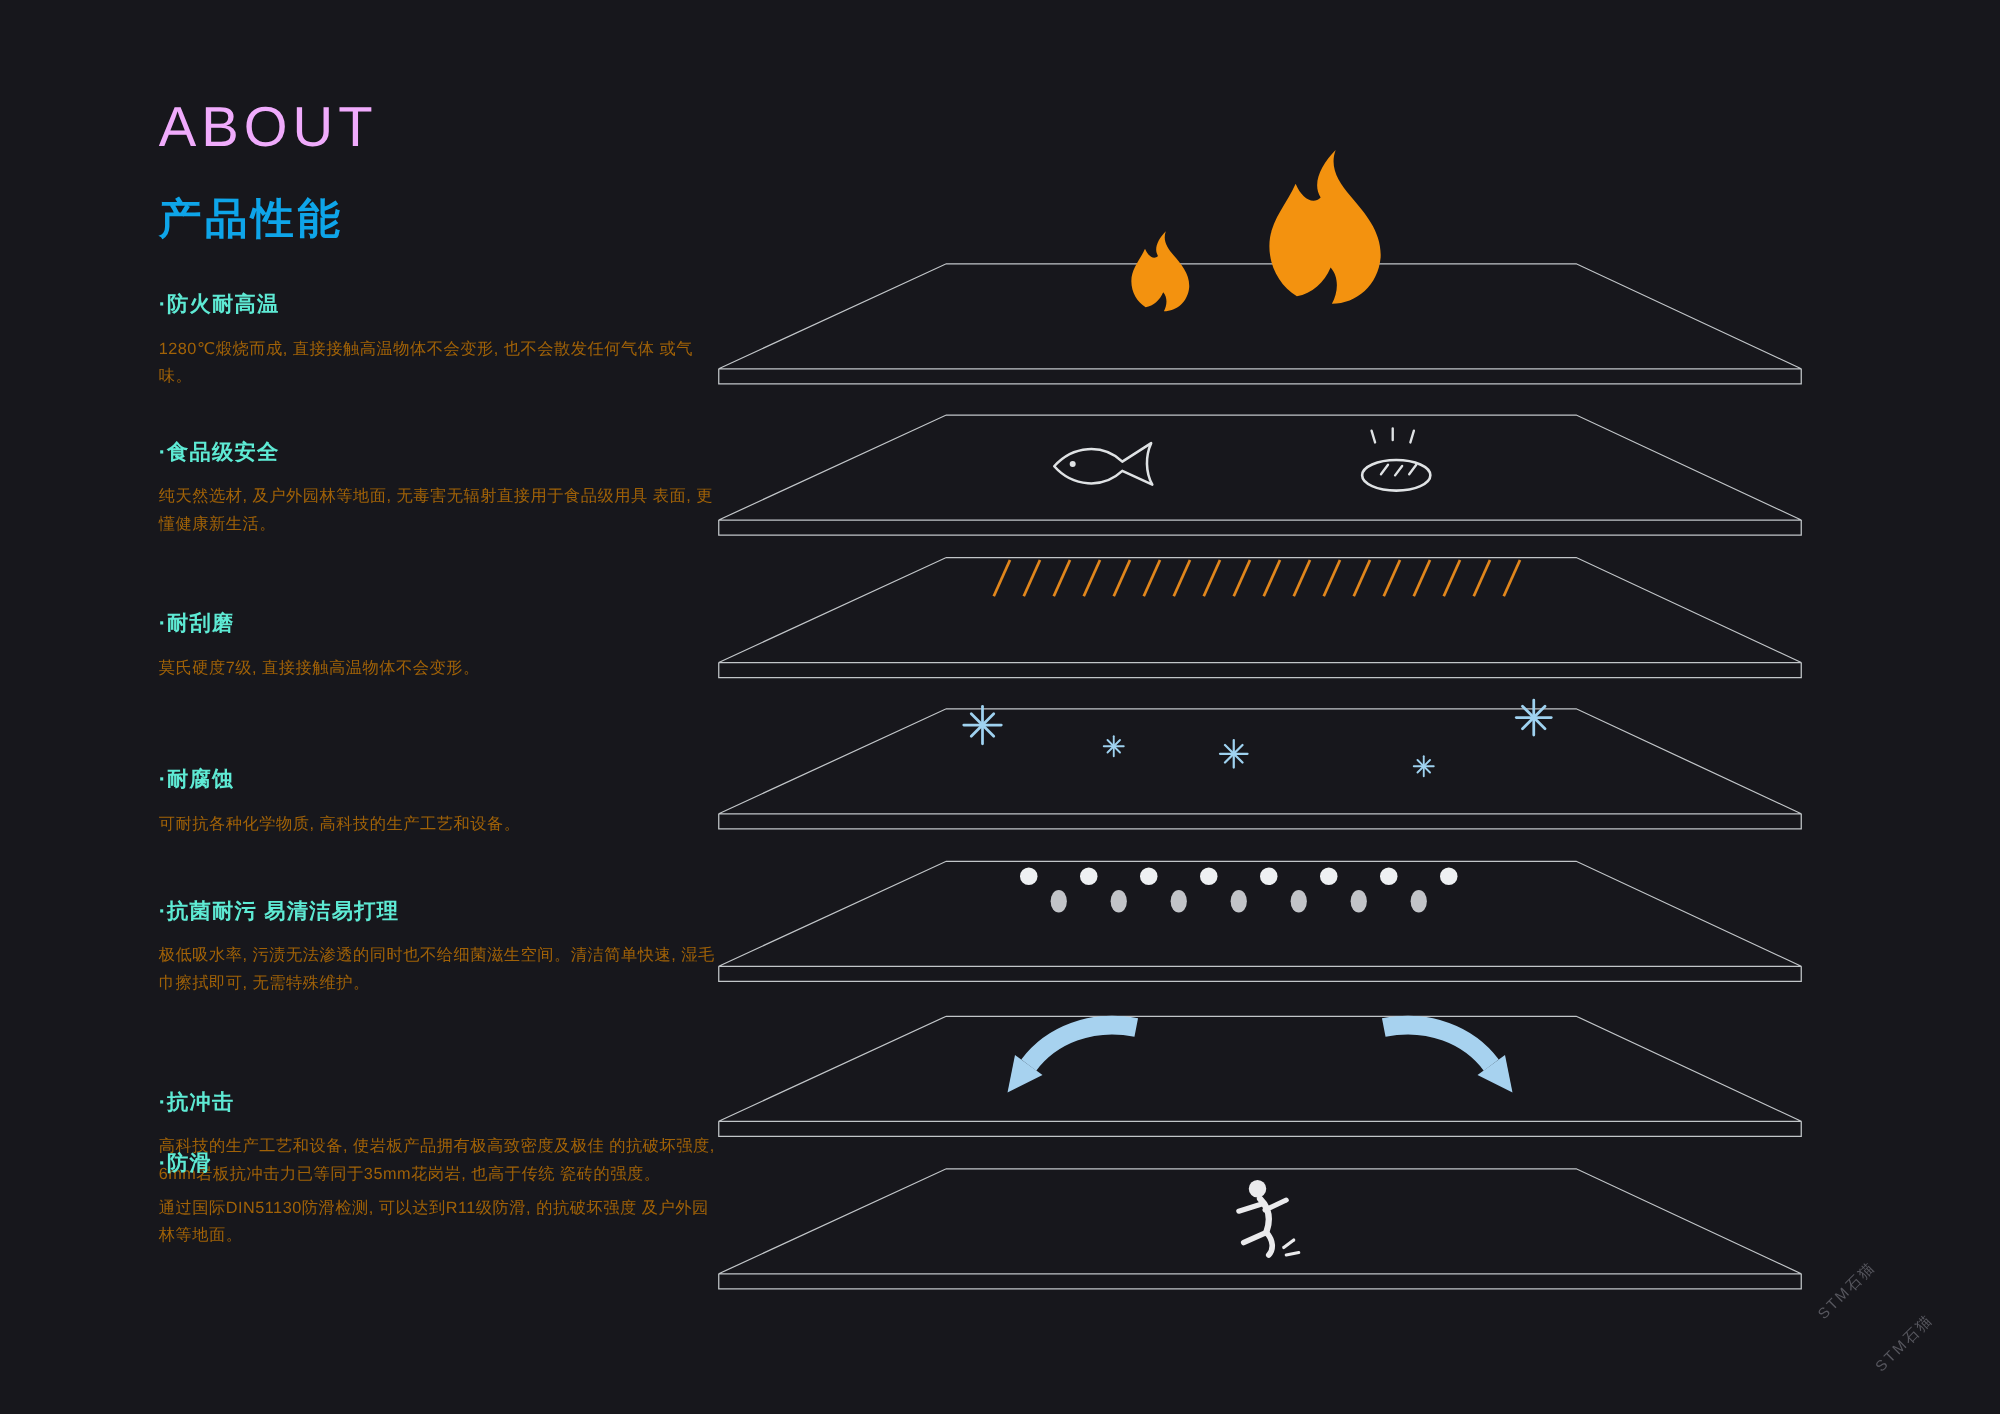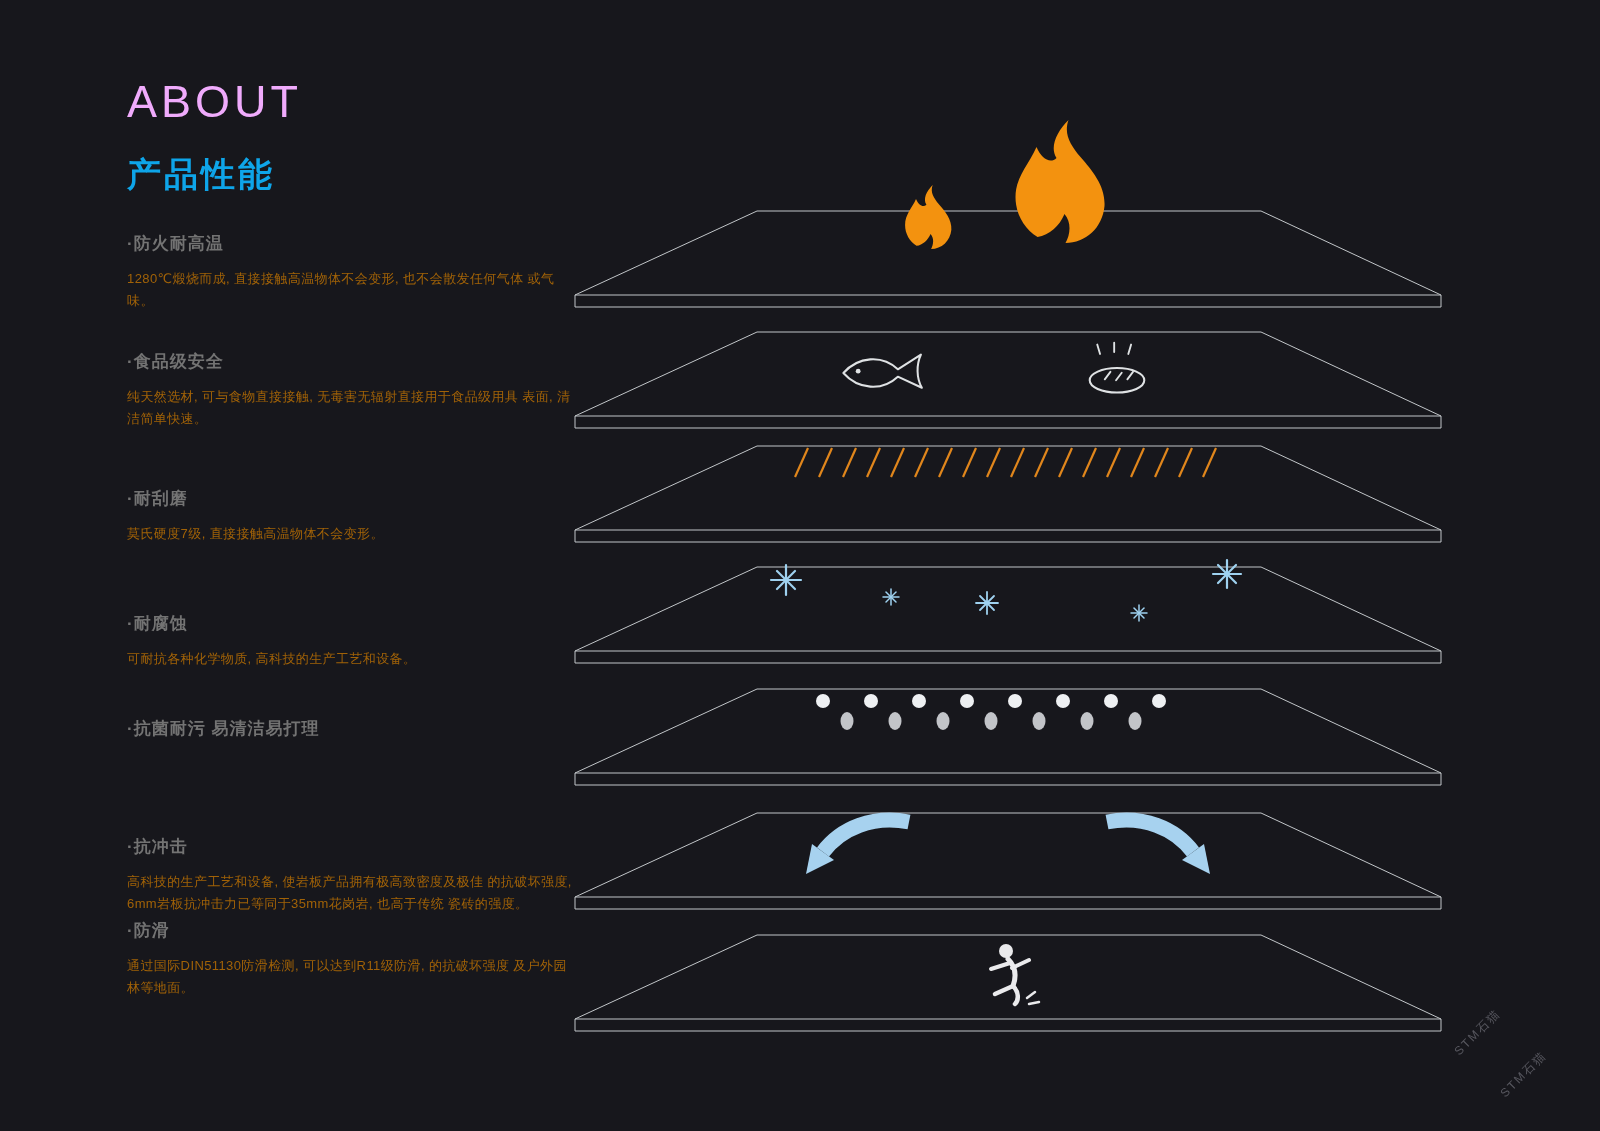--- a/index.html
+++ b/index.html
@@ -6,21 +6,21 @@
   html,body { background:#17171c; }
   body { font-family:"Liberation Sans","DejaVu Sans",sans-serif; }
   .page { position:relative; width:1600px; height:1131px; background:#17171c; overflow:hidden; }
 
   .kicker { position:absolute; left:127px; top:76px; font-size:45px; font-weight:400;
             letter-spacing:4px; color:#f0abfc; }
   .page-title { position:absolute; left:127px; top:152px; font-size:34px; font-weight:700;
             letter-spacing:3px; color:#0ea5e9; }
 
   .feature { position:absolute; left:127px; width:448px; }
-  .feature h3 { font-size:17px; font-weight:700; color:#737373; letter-spacing:1px; margin-bottom:13px; }
+  .feature h3 { font-size:17px; font-weight:700; color:#5eead4; letter-spacing:1px; margin-bottom:13px; }
   .feature p  { font-size:13px; color:#a16207; line-height:1.68; letter-spacing:0.4px; }
 
   .slab { position:absolute; left:573px; width:870px; height:105px; }
   .slab svg { position:absolute; overflow:visible; }
   .slab .base { left:0; top:0; }
 
   .watermark span { position:absolute; font-size:12px; letter-spacing:2px; color:#62626a;
             opacity:0.85; transform:rotate(-45deg); white-space:nowrap; }
   .wm1 { left:1448px; top:1024px; }
   .wm2 { left:1494px; top:1066px; }
@@ -33,34 +33,35 @@
   <div class="kicker">ABOUT</div>
   <div class="page-title">产品性能</div>
 
   <section>
     <div class="feature" style="top:232px">
       <h3>·防火耐高温</h3>
       <p>1280℃煅烧而成, 直接接触高温物体不会变形, 也不会散发任何气体 或气味。</p>
     </div>
     <div class="feature" style="top:350px">
       <h3>·食品级安全</h3>
-      <p>纯天然选材, 可与食物直接接触, 无毒害无辐射直接用于食品级用具 表面, 清洁简单快速。</p>
+      <p>纯天然选材, 及户外园林等地面, 无毒害无辐射直接用于食品级用具 表面, 更懂健康新生活。</p>
     </div>
     <div class="feature" style="top:487px">
       <h3>·耐刮磨</h3>
       <p>莫氏硬度7级, 直接接触高温物体不会变形。</p>
     </div>
     <div class="feature" style="top:612px">
       <h3>·耐腐蚀</h3>
       <p>可耐抗各种化学物质, 高科技的生产工艺和设备。</p>
     </div>
     <div class="feature" style="top:717px">
       <h3>·抗菌耐污 易清洁易打理</h3>
-    </div>
-    <div class="feature" style="top:835px">
+      <p>极低吸水率, 污渍无法渗透的同时也不给细菌滋生空间。清洁简单快速, 湿毛巾擦拭即可, 无需特殊维护。</p>
+    </div>
+    <div class="feature" style="top:870px">
       <h3>·抗冲击</h3>
       <p>高科技的生产工艺和设备, 使岩板产品拥有极高致密度及极佳 的抗破坏强度, 6mm岩板抗冲击力已等同于35mm花岗岩, 也高于传统 瓷砖的强度。</p>
     </div>
     <div class="feature" style="top:919px">
       <h3>·防滑</h3>
       <p>通过国际DIN51130防滑检测, 可以达到R11级防滑, 的抗破坏强度 及户外园林等地面。</p>
     </div>
   </section>
 
   <div class="slab" style="top:210px">

